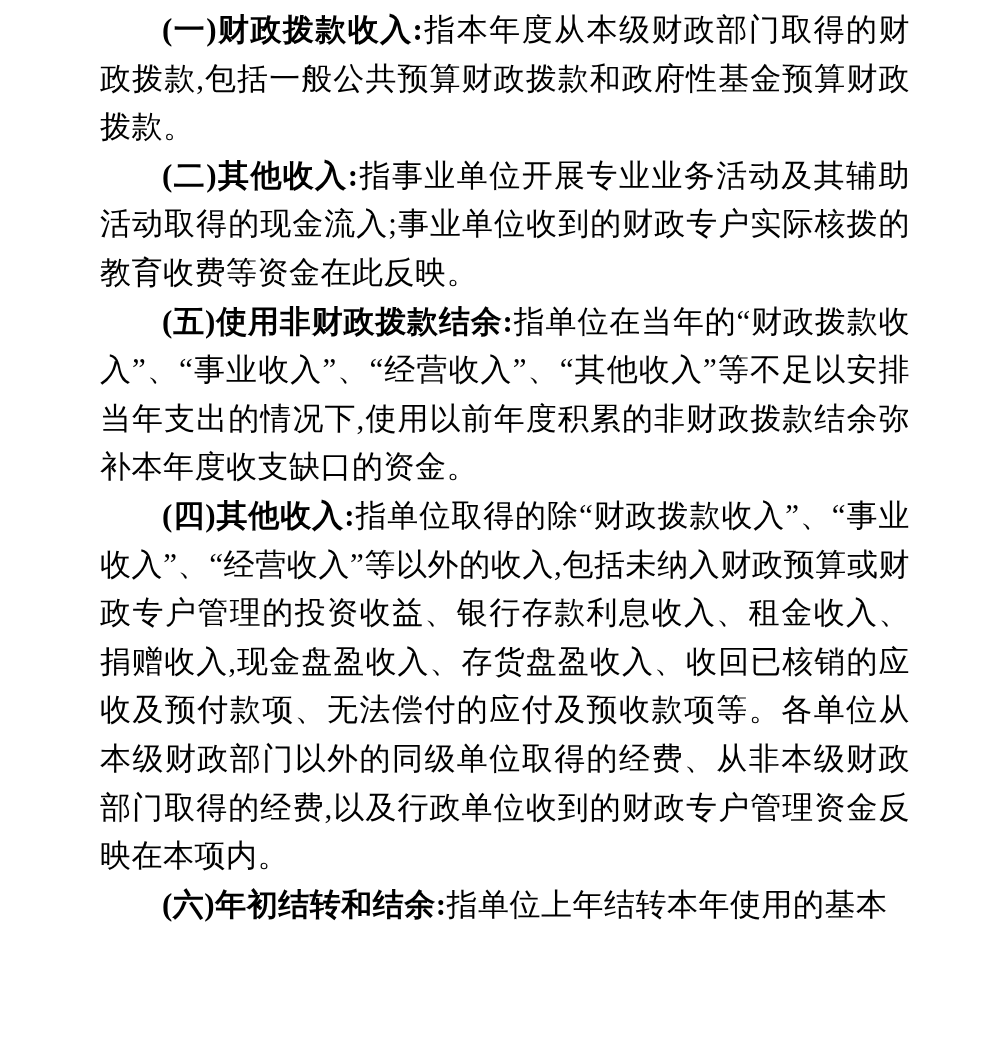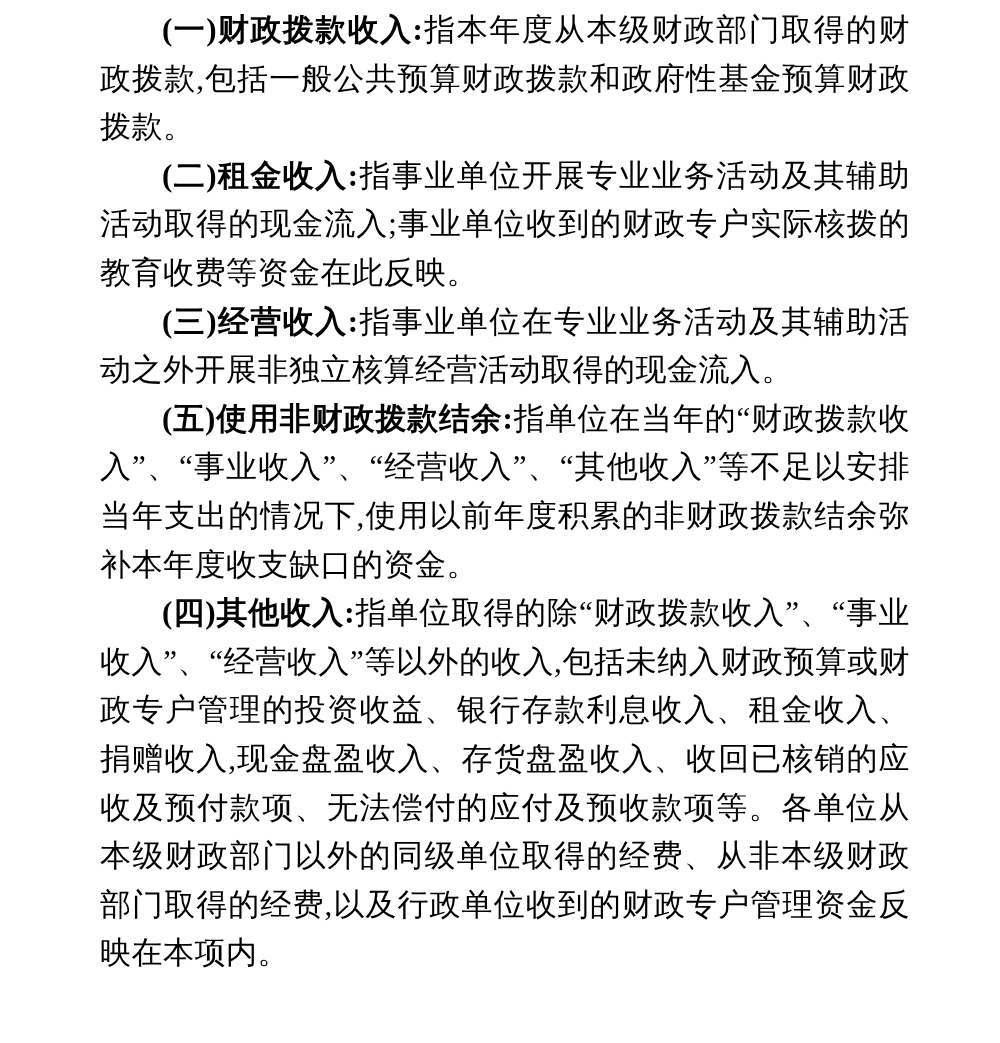--- a/index.html
+++ b/index.html
@@ -37,18 +37,18 @@
   p.para .body-text {
     font-weight: normal;
   }
 </style>
 </head>
 <body>
 
 <div class="page">
   <main>
       <p class="para"><span class="head">(一)财政拨款收入:</span><span class="body-text">指本年度从本级财政部门取得的财政拨款,包括一般公共预算财政拨款和政府性基金预算财政拨款。</span></p>
-      <p class="para"><span class="head">(二)租金收入:</span><span class="body-text">指事业单位开展专业业务活动及其辅助活动取得的现金流入;事业单位收到的财政专户实际核拨的教育收费等资金在此反映。</span></p>
-      <p class="para"><span class="head">(三)经营收入:</span><span class="body-text">指事业单位在专业业务活动及其辅助活动之外开展非独立核算经营活动取得的现金流入。</span></p>
+      <p class="para"><span class="head">(二)其他收入:</span><span class="body-text">指事业单位开展专业业务活动及其辅助活动取得的现金流入;事业单位收到的财政专户实际核拨的教育收费等资金在此反映。</span></p>
       <p class="para"><span class="head">(五)使用非财政拨款结余:</span><span class="body-text">指单位在当年的“财政拨款收入”、“事业收入”、“经营收入”、“其他收入”等不足以安排当年支出的情况下,使用以前年度积累的非财政拨款结余弥补本年度收支缺口的资金。</span></p>
       <p class="para"><span class="head">(四)其他收入:</span><span class="body-text">指单位取得的除“财政拨款收入”、“事业收入”、“经营收入”等以外的收入,包括未纳入财政预算或财政专户管理的投资收益、银行存款利息收入、租金收入、捐赠收入,现金盘盈收入、存货盘盈收入、收回已核销的应收及预付款项、无法偿付的应付及预收款项等。各单位从本级财政部门以外的同级单位取得的经费、从非本级财政部门取得的经费,以及行政单位收到的财政专户管理资金反映在本项内。</span></p>
+      <p class="para"><span class="head">(六)年初结转和结余:</span><span class="body-text">指单位上年结转本年使用的基本</span></p>
     </main>
 </div>
 
 </body></html>

